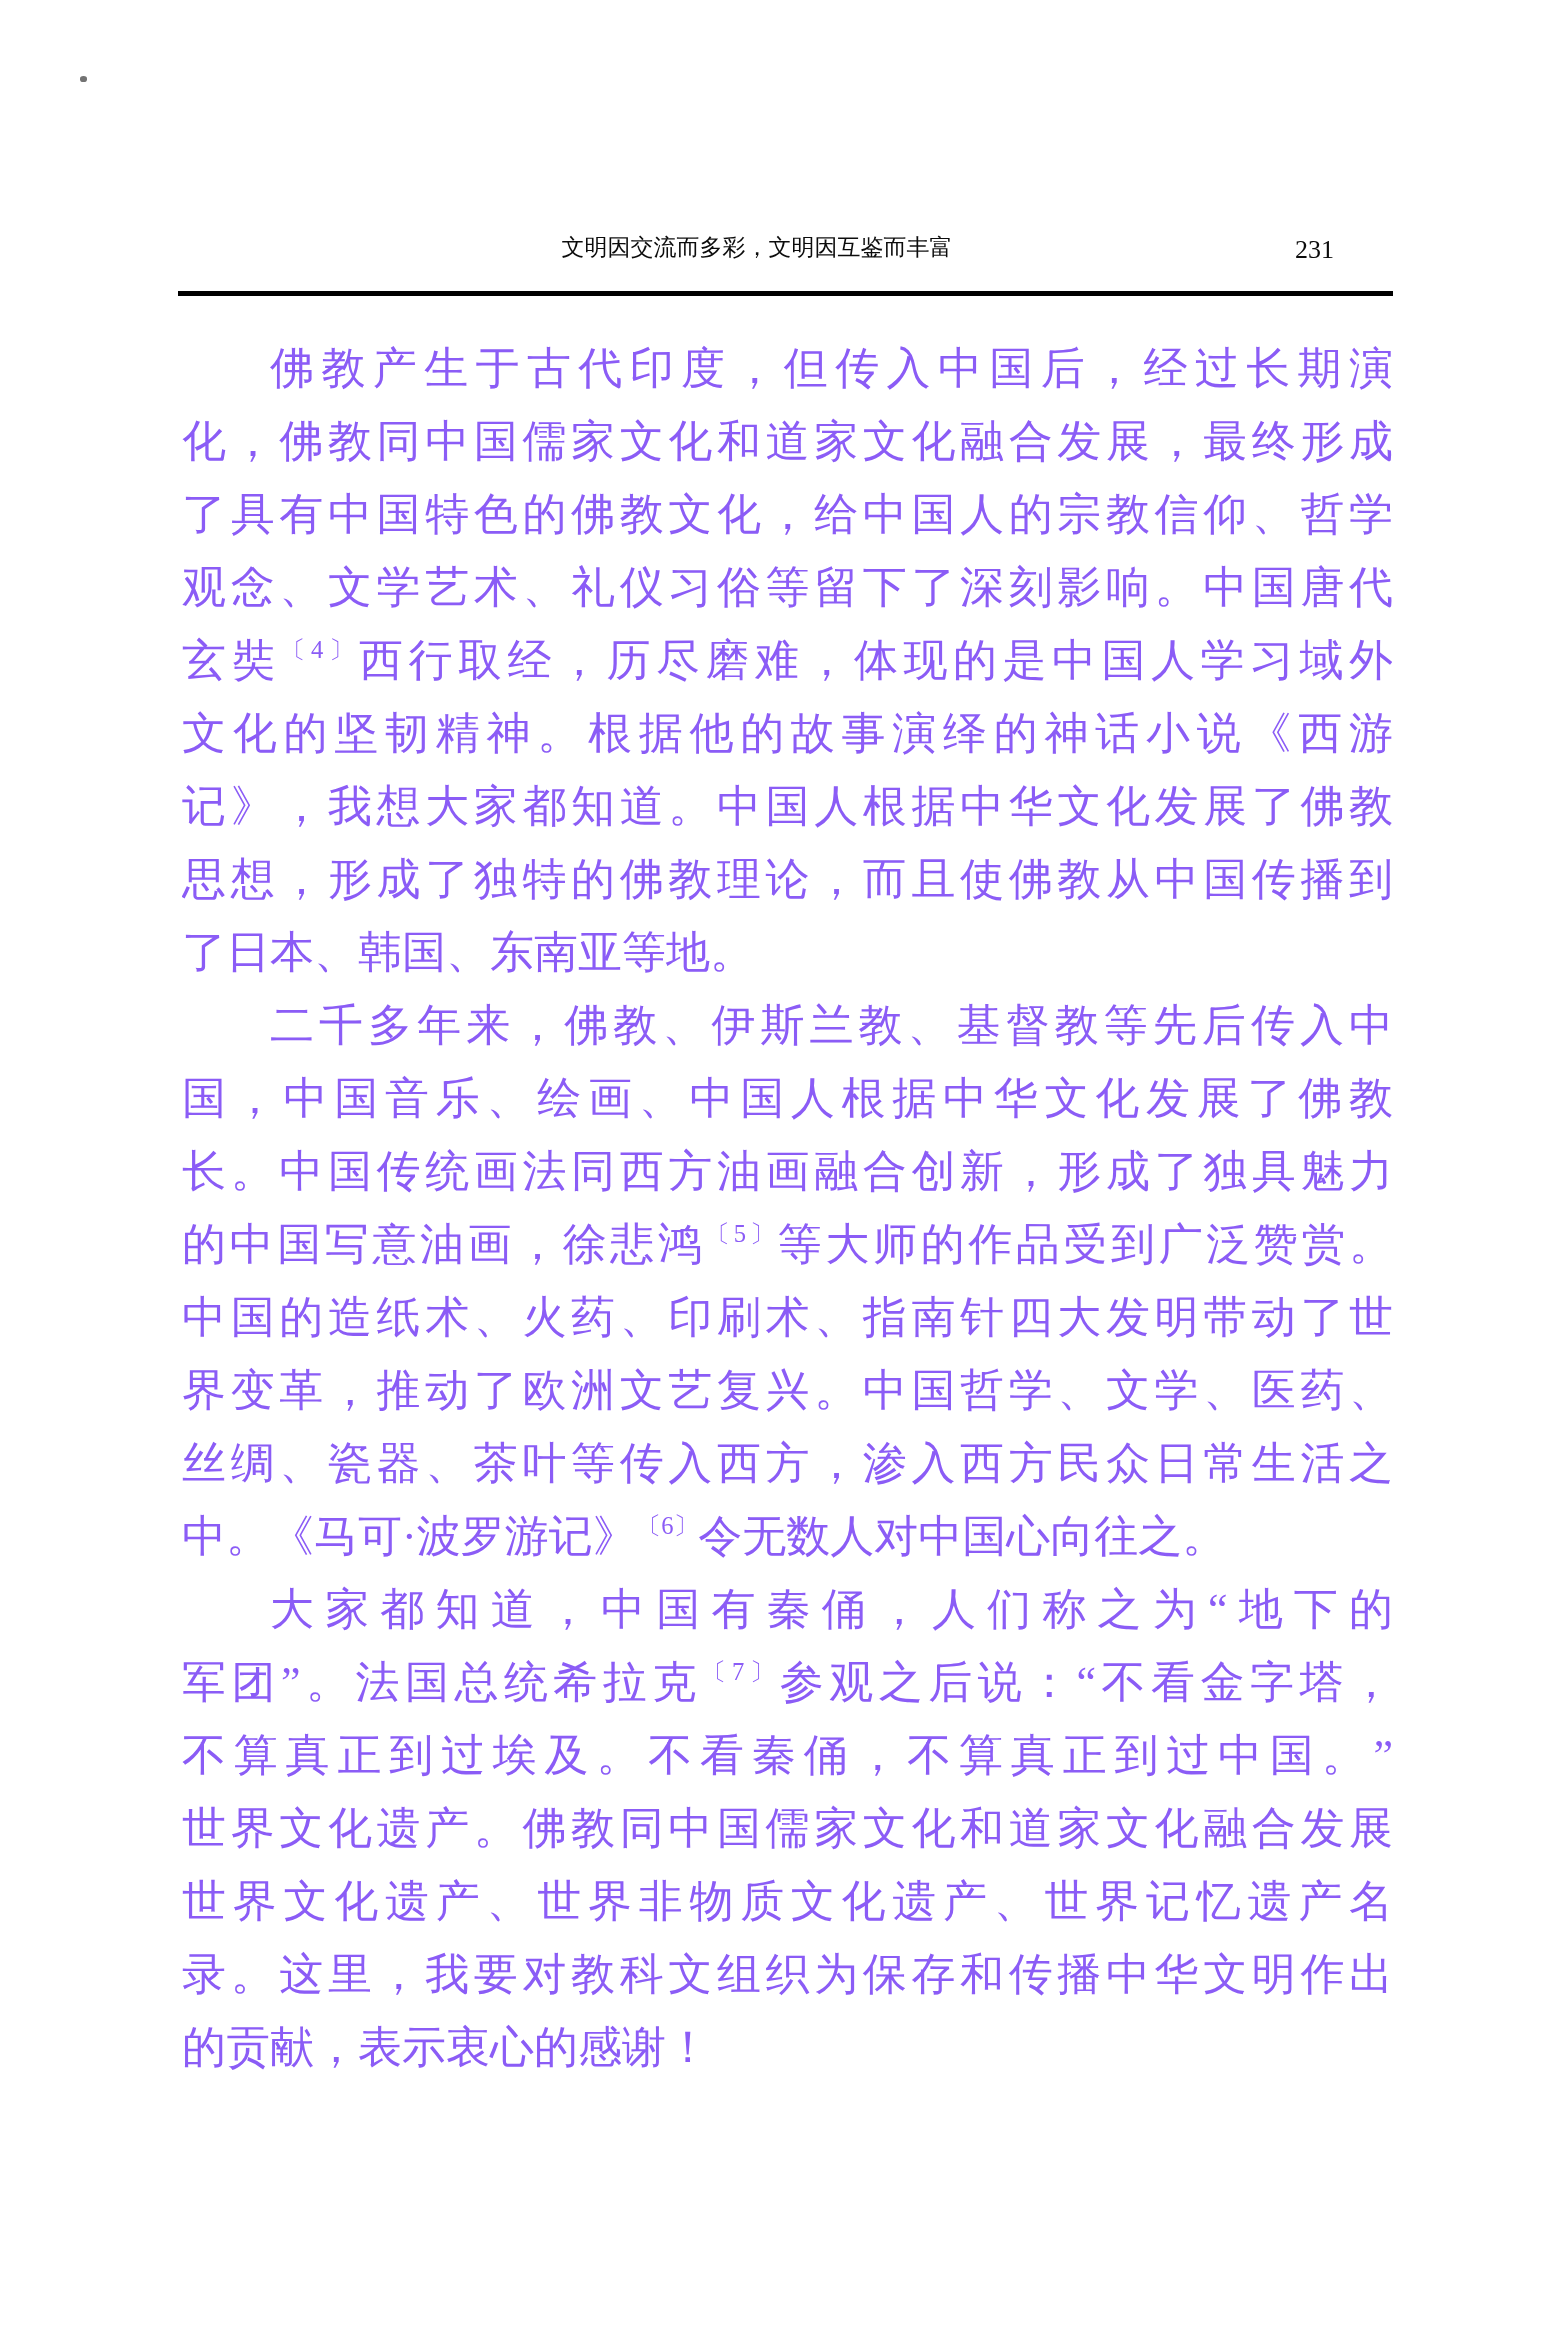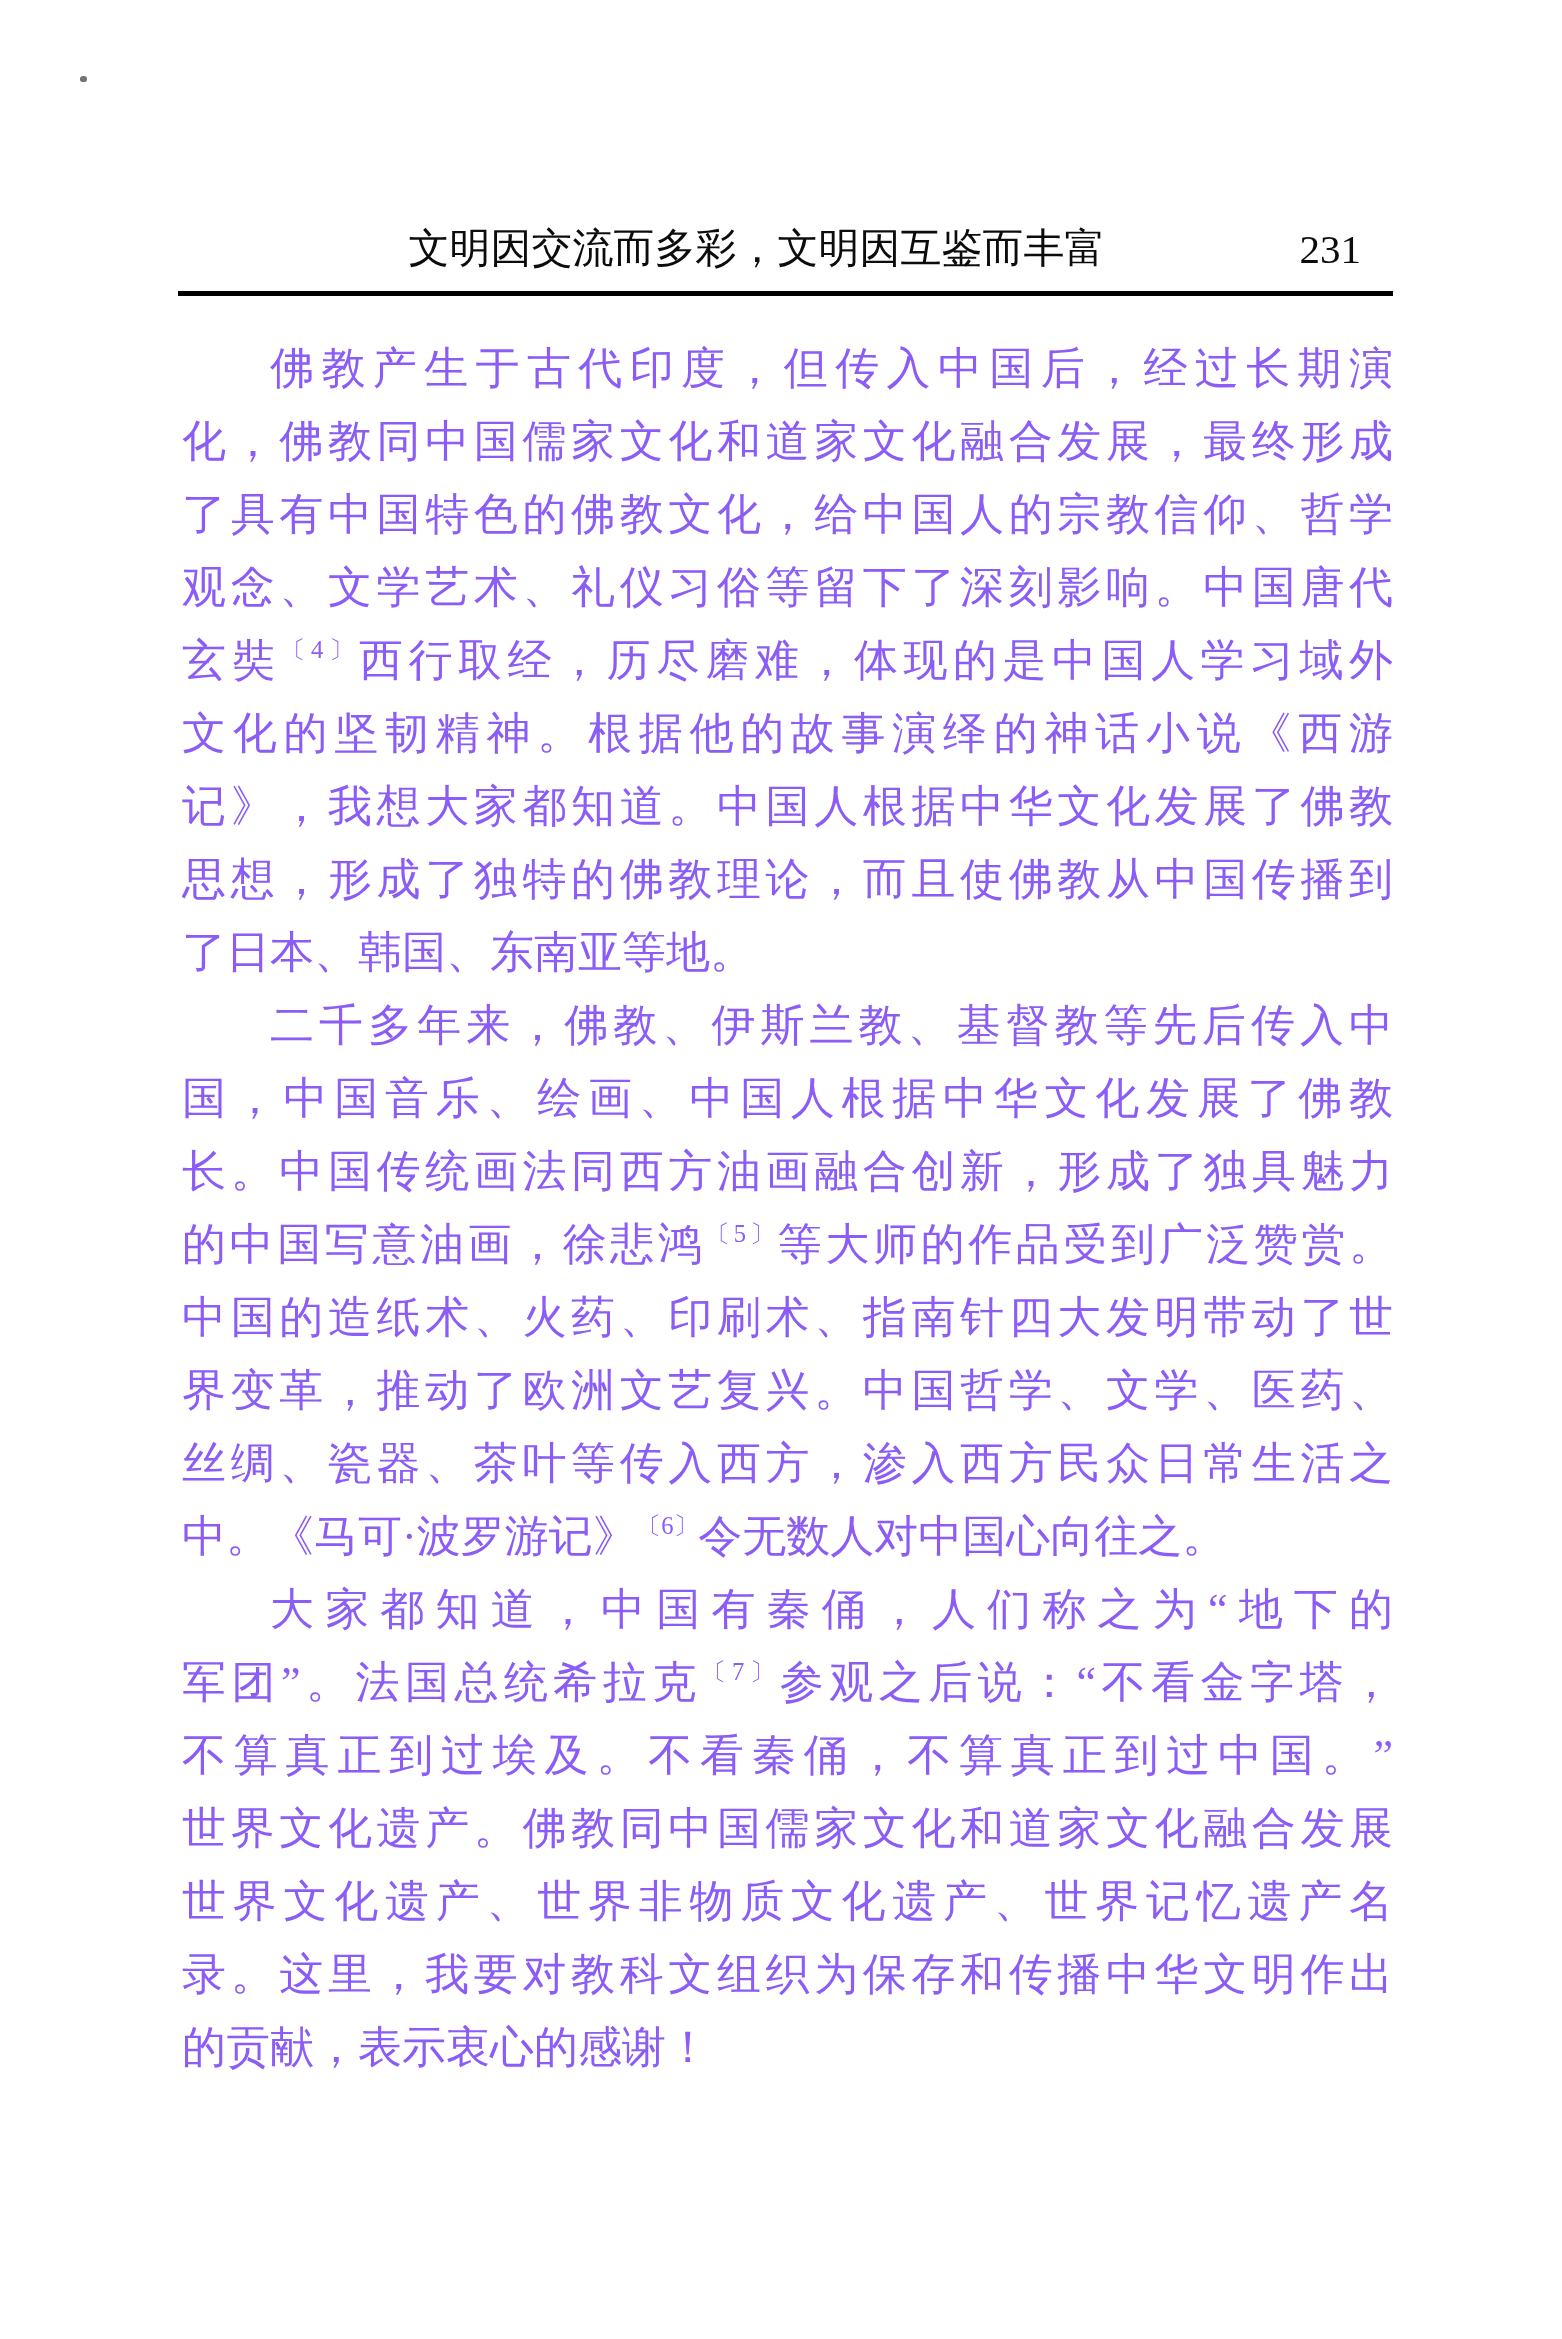--- a/index.html
+++ b/index.html
@@ -20,31 +20,31 @@
     position: absolute;
     left: 185px;
     top: 227px;
     width: 1208px;
     height: 57px;
   }
   .running-title {
     position: relative;
     left: -32px;
     text-align: center;
-    font-size: 41px;
+    font-size: 23px;
     line-height: 42px;
     letter-spacing: 0px;
     color: #0c0c0c;
     white-space: nowrap;
   }
   .page-number {
     position: absolute;
     top: 1.9px;
-    right: 32px;
-    font-size: 41px;
+    right: 59px;
+    font-size: 26px;
     line-height: 41px;
     color: #0c0c0c;
   }
   .header-rule {
     position: absolute;
     left: 178px;
     top: 291px;
     width: 1215px;
     height: 4.7px;
     background: #000000;

